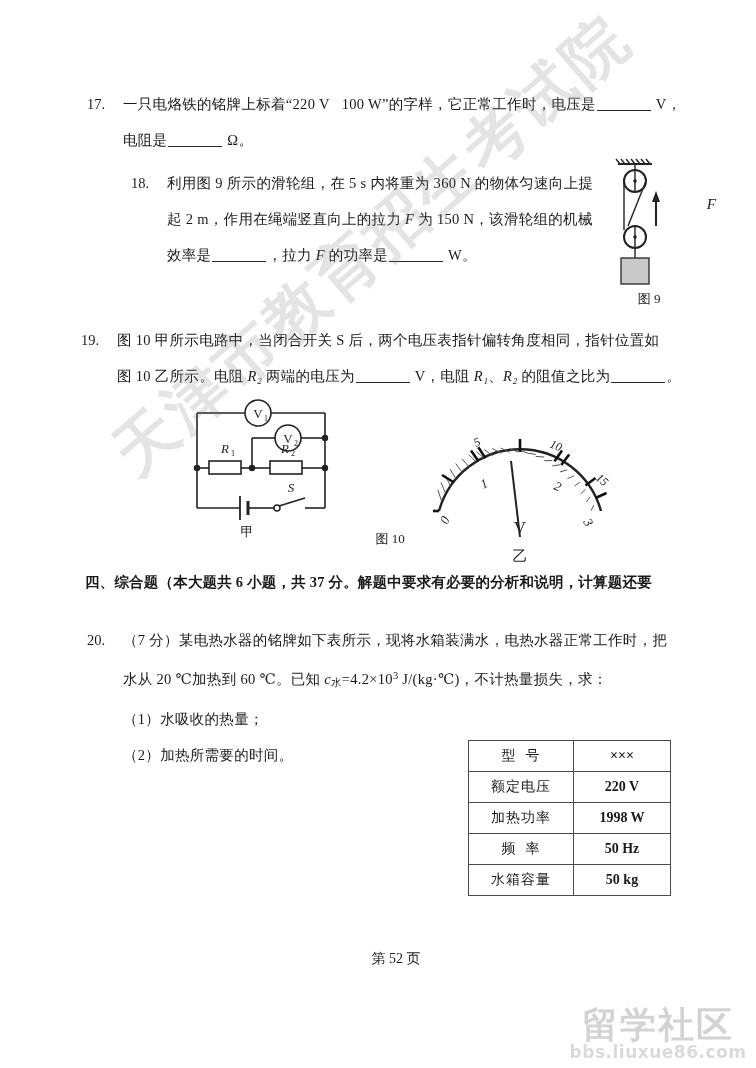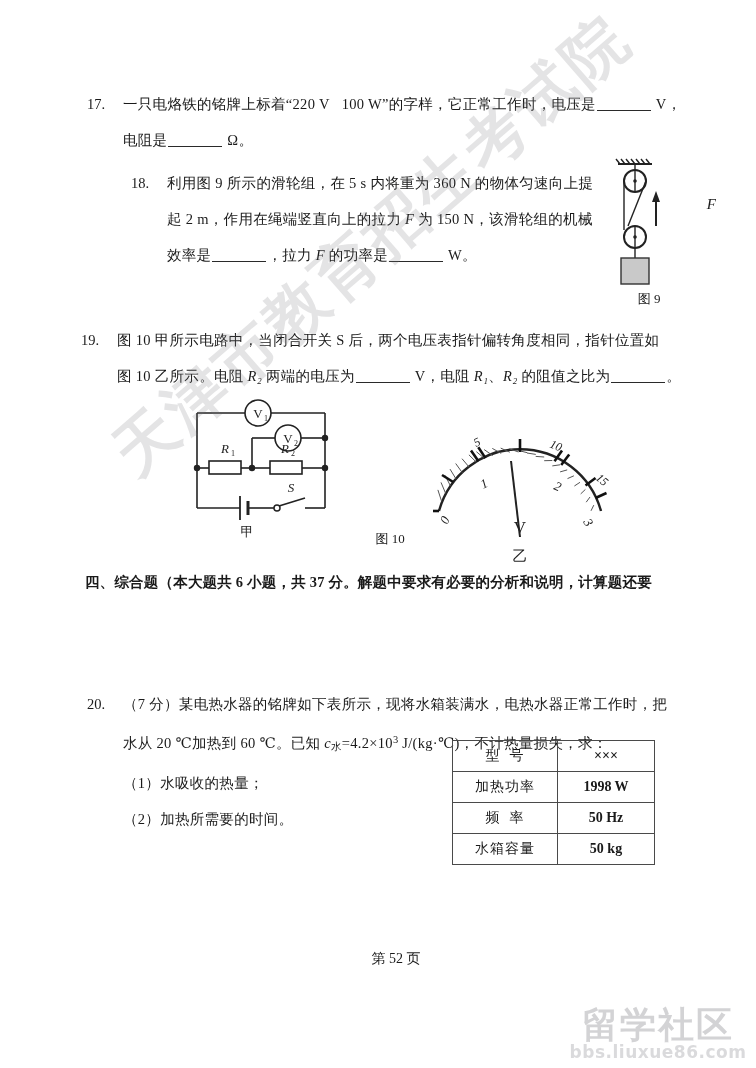--- a/index.html
+++ b/index.html
@@ -123,21 +123,21 @@
   .section-head {
     font-size: 14.5px;
     font-weight: bold;
     line-height: 31px;
     letter-spacing: 0.2px;
   }
 
   
   .spec-table {
     position: absolute;
-    left: 452px;
+    left: 468px;
     top: 740px;
     border-collapse: collapse;
     z-index: 3;
     border-radius: 8px;
   }
   .spec-table td {
     border: 1px solid #4a4a4a;
     height: 30px;
     font-size: 14px;
     text-align: center;
@@ -381,21 +381,21 @@
       </svg>
       <div style="text-align:center; font-size:15px; margin-top:-2px;">乙</div>
     </div>
 
     <div style="position:absolute; left:330px; top:530px; width:120px; text-align:center;" class="figcap">图 10</div>
 
     <div style="position:absolute; left:85px; top:567px; width:610px;">
       <div class="section-head">四、综合题（本大题共 6 小题，共 37 分。解题中要求有必要的分析和说明，计算题还要</div>
     </div>
 
-    <div class="qblock" style="position:absolute; left:85px; top:686px; width:615px;">
+    <div class="qblock" style="position:absolute; left:85px; top:622px; width:615px;">
       <div class="qrow">
         <div class="qnum">20.</div>
         <div class="qtext">（7 分）某电热水器的铭牌如下表所示，现将水箱装满水，电热水器正常工作时，把</div>
       </div>
       <div class="qrow">
         <div class="qnum"></div>
         <div class="qtext">
           <span>水从 20&nbsp;℃加热到 60&nbsp;℃。已知 </span><i class="var">c</i><span class="sub">水</span><span>=4.2×10</span><span class="sup">3</span><span> J/(kg·℃)，不计热量损失，求：</span>
         </div>
       </div>
@@ -407,20 +407,24 @@
         <div class="qnum"></div>
         <div class="qtext">（2）加热所需要的时间。</div>
       </div>
     </div>
 
     <table class="spec-table">
       <tbody>
         <tr>
           <td class="label">型&nbsp;&nbsp;号</td>
           <td class="value">×××</td>
+        </tr>
+        <tr>
+          <td class="label">额定电压</td>
+          <td class="value">220 V</td>
         </tr>
         <tr>
           <td class="label">加热功率</td>
           <td class="value">1998 W</td>
         </tr>
         <tr>
           <td class="label">频&nbsp;&nbsp;率</td>
           <td class="value">50 Hz</td>
         </tr>
         <tr>

